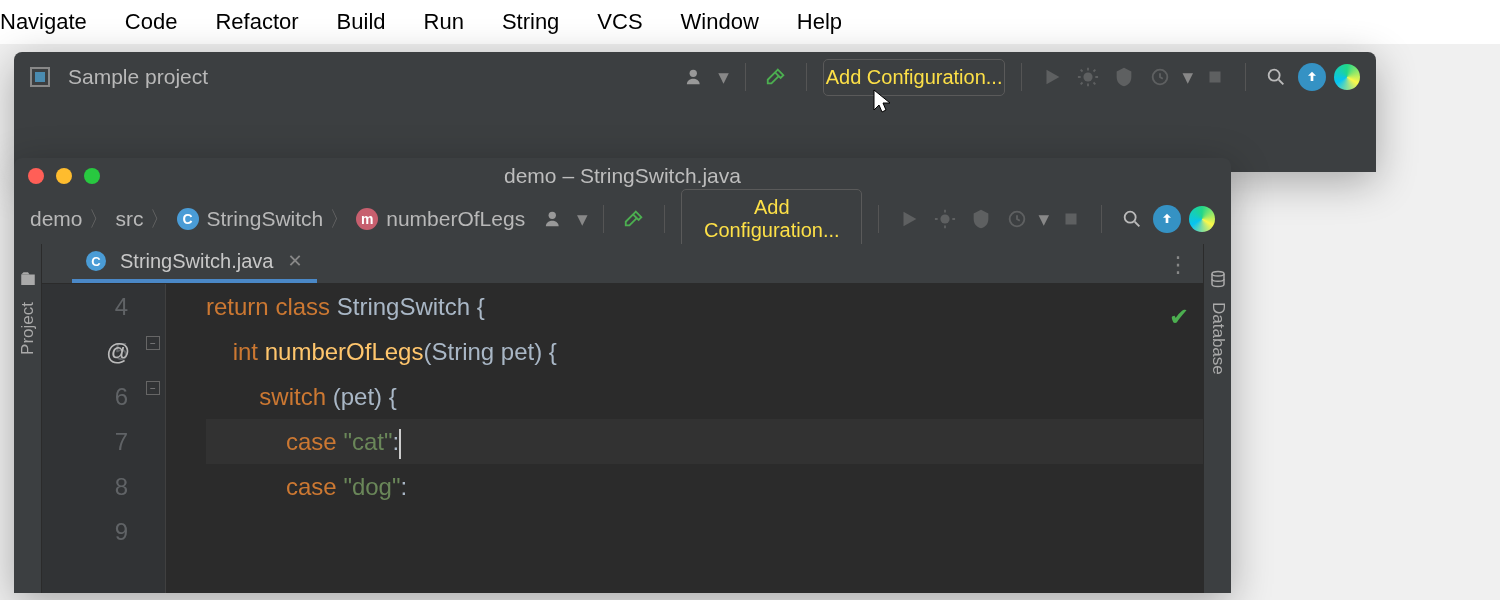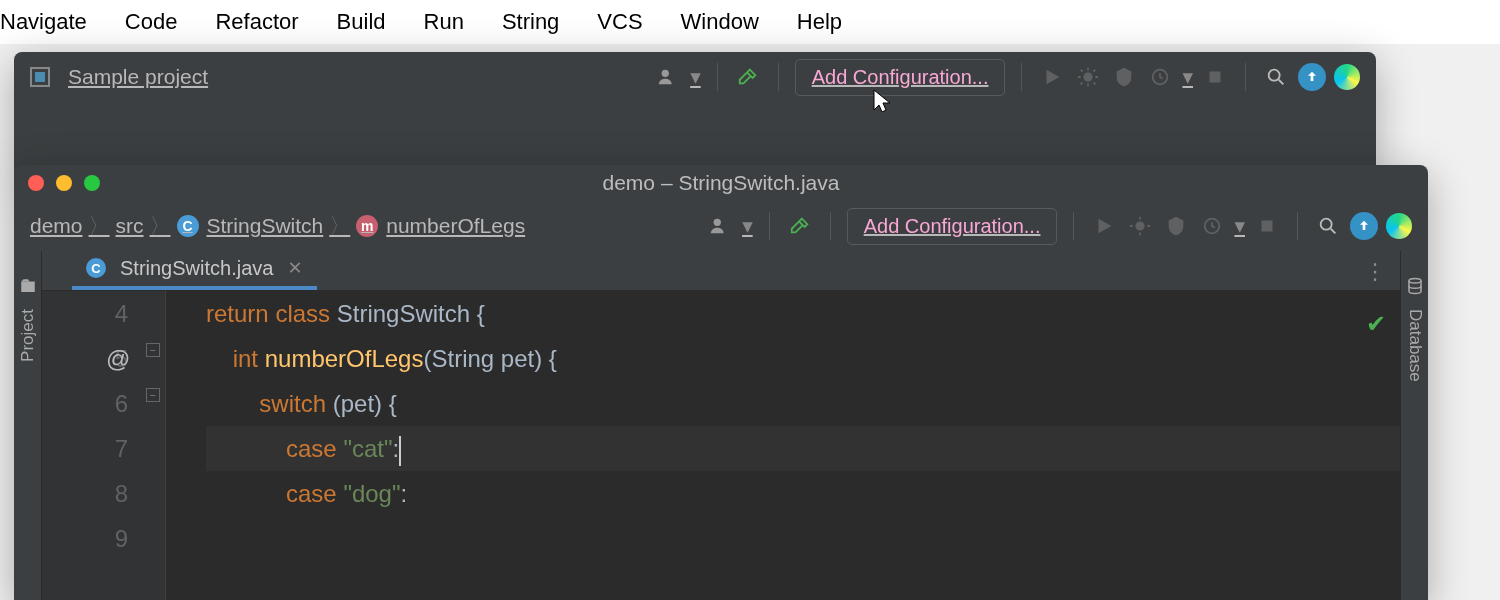--- a/index.html
+++ b/index.html
@@ -3,31 +3,31 @@
 <meta charset="utf-8">
 <style>
 * { margin:0; padding:0; box-sizing:border-box; font-family:-apple-system,BlinkMacSystemFont,"Segoe UI",sans-serif; }
 body { width:1500px; height:600px; background:#f0f0f0; overflow:hidden; position:relative; }
 
 .menubar { height:44px; background:#fff; display:flex; align-items:center; padding:0 4px 0 0; gap:38px; font-size:22px; color:#000; }
 .menubar span { cursor:default; }
 
 .win { position:absolute; background:#3c3f41; border-radius:8px 8px 0 0; box-shadow:0 10px 40px rgba(0,0,0,0.3); }
 .win1 { left:14px; top:52px; width:1362px; height:120px; }
-.win2 { left:14px; top:165px; width:1414px; height:435px; }
+.win2 { left:14px; top:158px; width:1217px; height:435px; }
 
 .titlebar { height:36px; display:flex; align-items:center; justify-content:center; position:relative; color:#8a8a8a; font-size:21px; }
 .traffic { position:absolute; left:14px; top:10px; display:flex; gap:12px; }
 .tl { width:16px; height:16px; border-radius:50%; }
 .disabled .tl { background:#555; }
 .win2 .tl:nth-child(1){background:#ff5f57;} .win2 .tl:nth-child(2){background:#febc2e;} .win2 .tl:nth-child(3){background:#28c840;}
 
-.toolbar { height:50px; display:flex; align-items:center; padding:0 16px; gap:8px; color:#b8b8b8; font-size:21px;text-decoration:underline; }
+.toolbar { height:50px; display:flex; align-items:center; padding:0 16px; gap:8px; color:#b8b8b8; font-size:21px; }
 .sep { width:1px; height:28px; background:#555; margin:0 8px; }
-.btn { border:1px solid #5a5a5a; border-radius:5px; padding:6px 16px; color:#f9a8d4; font-size:20px; background:transparent; }
+.btn { border:1px solid #5a5a5a; border-radius:5px; padding:6px 2px; color:#fde047; font-size:20px; background:transparent; }
 .icon { display:inline-flex; align-items:center; justify-content:center; width:28px; height:28px; }
 .icon svg { width:22px; height:22px; }
 .chev { color:#666; margin:0 4px; }
 .crumb { display:flex; align-items:center; gap:2px; }
 .badge { width:22px; height:22px; border-radius:50%; display:inline-flex; align-items:center; justify-content:center; font-size:14px; font-weight:bold; color:#fff; margin-right:6px; }
 .badge-c { background:#4a9cd6; }
 .badge-m { background:#c75f6e; }
 .proj-icon { width:20px; height:20px; border:2px solid #888; margin-right:10px; display:inline-block; position:relative; }
 .proj-icon::after { content:""; position:absolute; inset:3px; background:#4a8bb0; }
 

